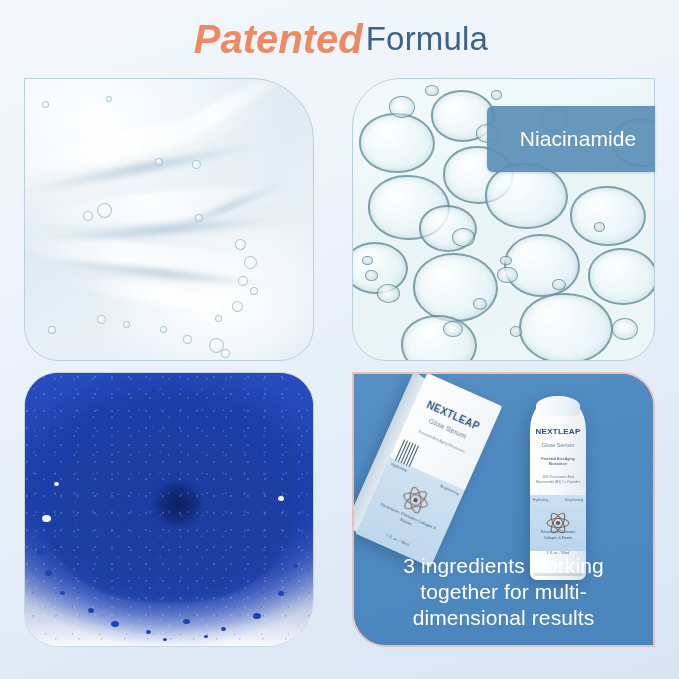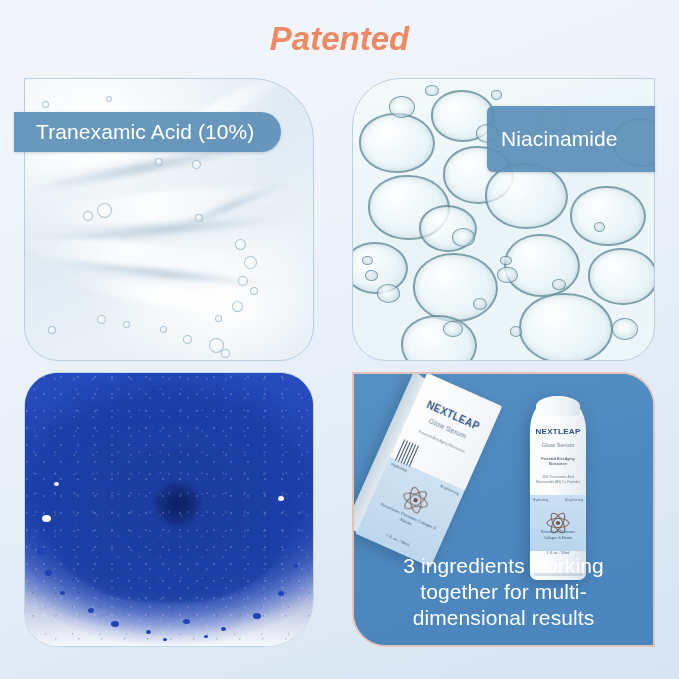--- a/index.html
+++ b/index.html
@@ -34,21 +34,21 @@
   .title-text {
     font-size: 33px;
     letter-spacing: 0.2px;
     color: #3d6288;
     font-weight: 400;
   }
   .title-accent {
     color: #ed8a63;
     font-weight: bold;
     font-style: italic;
-    font-size: 33px;
+    font-size: 40px;
     padding: 0 3px;
   }
 
   
   .panel {
     position: absolute;
     overflow: hidden;
     box-sizing: border-box;
   }
   .panel-inner {
@@ -226,20 +226,21 @@
     box-sizing: border-box;
   }
   #label-niacinamide {
     left: 487px;
     top: 106px;
     width: 168px;
     height: 66px;
     padding-left: 14px;
     border-radius: 6px 0 0 6px;
     box-sizing: border-box;
+    align-items: center;
   }
   #label-copper {
     left: 14px;
     top: 427px;
     width: 256px;
     height: 37px;
     padding-left: 22px;
     border-radius: 0 18px 18px 0;
     box-sizing: border-box;
     background: rgba(104,152,188,0.88);
@@ -495,20 +496,21 @@
     transform: translate(-50%, 0);
   }
 </style>
 </head>
 <body>
 
 <div id="infographic">
 
   <div class="title-bar">
     <span class="title-accent">Patented</span>
+    <span class="title-text">Formula</span>
   </div>
 
   <div class="panel" id="panel-tranexamic">
     <div class="panel-inner">
       <div class="gel-streak" style="left:-10%;top:18%;width:95%;height:26px;transform:rotate(-13deg);"></div>
       <div class="gel-shadow" style="left:-4%;top:30%;width:90%;height:10px;transform:rotate(-11deg);"></div>
       <div class="gel-streak" style="left:2%;top:40%;width:92%;height:30px;transform:rotate(-6deg);"></div>
       <div class="gel-shadow" style="left:6%;top:52%;width:86%;height:9px;transform:rotate(-5deg);"></div>
       <div class="gel-streak" style="left:-6%;top:58%;width:88%;height:24px;transform:rotate(4deg);"></div>
       <div class="gel-shadow" style="left:10%;top:68%;width:78%;height:8px;transform:rotate(6deg);"></div>
@@ -649,22 +651,19 @@
         <div class="tube-benefit">Resurfaces, Promotes Collagen &amp; Elastin</div>
         <div class="tube-vol">1 fl. oz. / 30ml</div>
         <div class="tube-seam"></div>
       </div>
       <div class="tube-cap"></div>
     </div>
 
     <div class="product-caption">3 ingredients working together for multi-dimensional results</div>
   </div>
 
-  <div class="label-banner" id="label-tranexamic">
-    <span>Tranexamic Acid (10%)</span>
-  </div>
 
   <div class="label-banner" id="label-niacinamide">
     <span>Niacinamide</span>
   </div>
 
 
 </div>
 
 </body></html>

